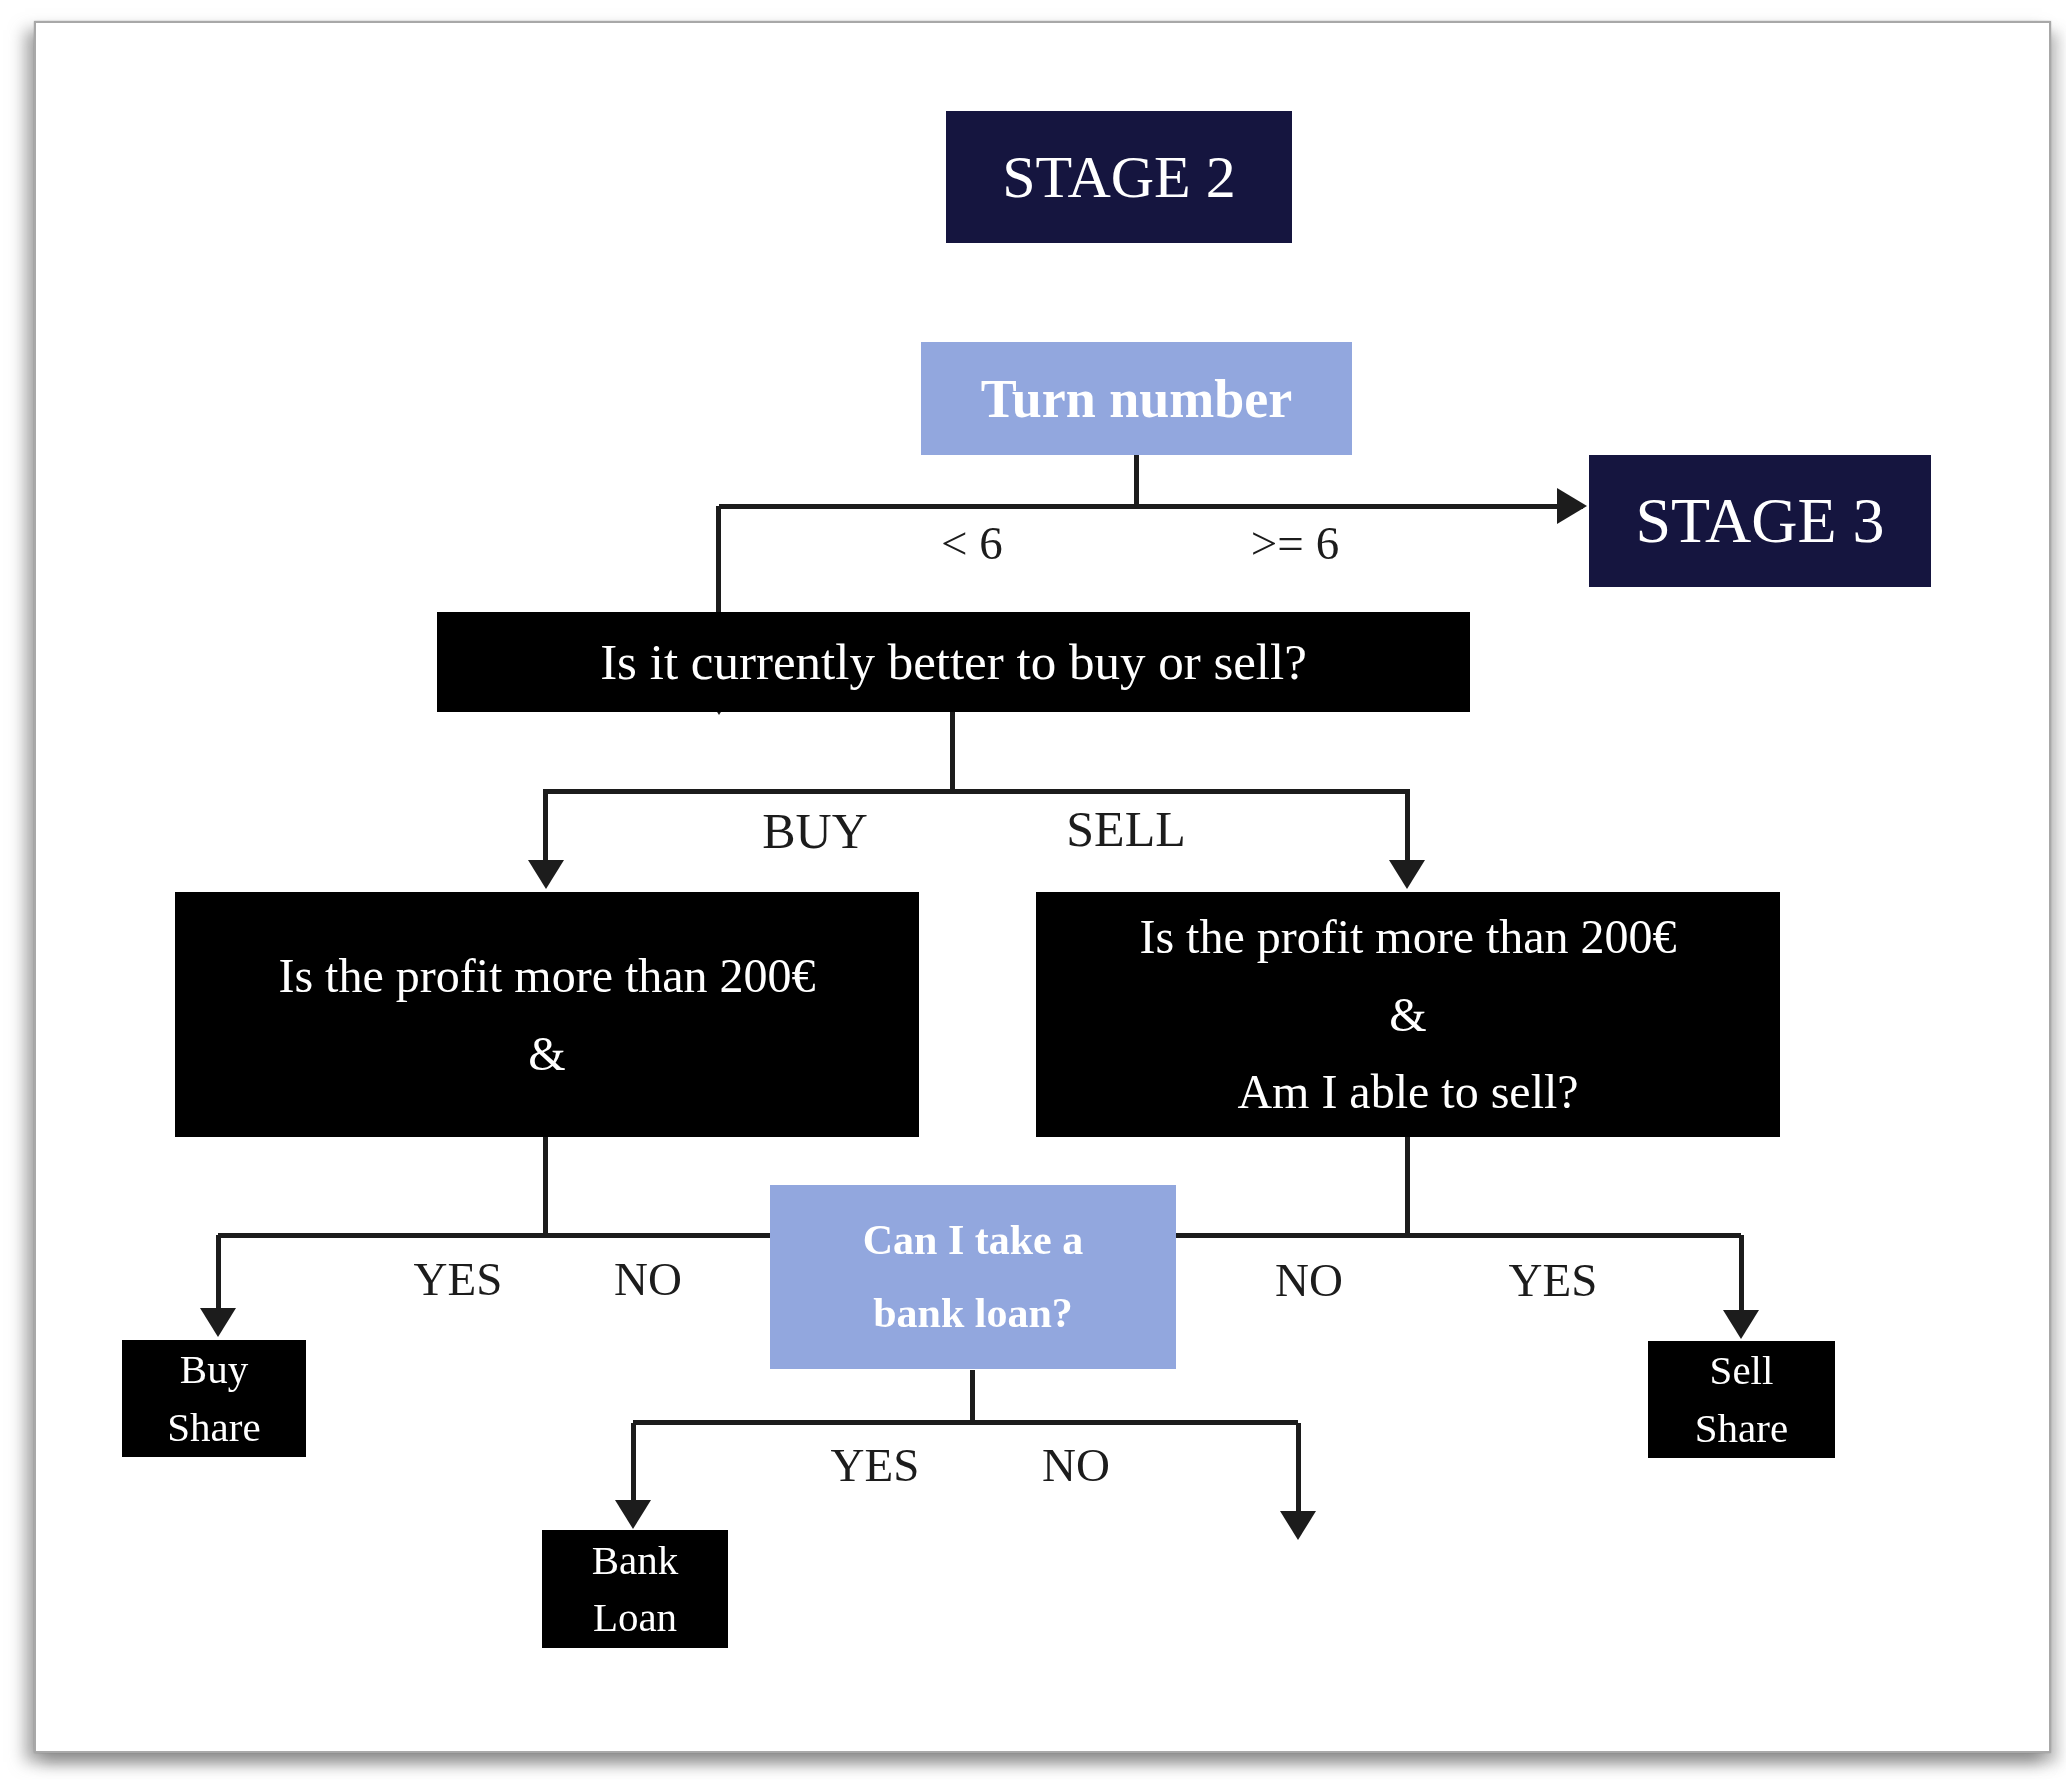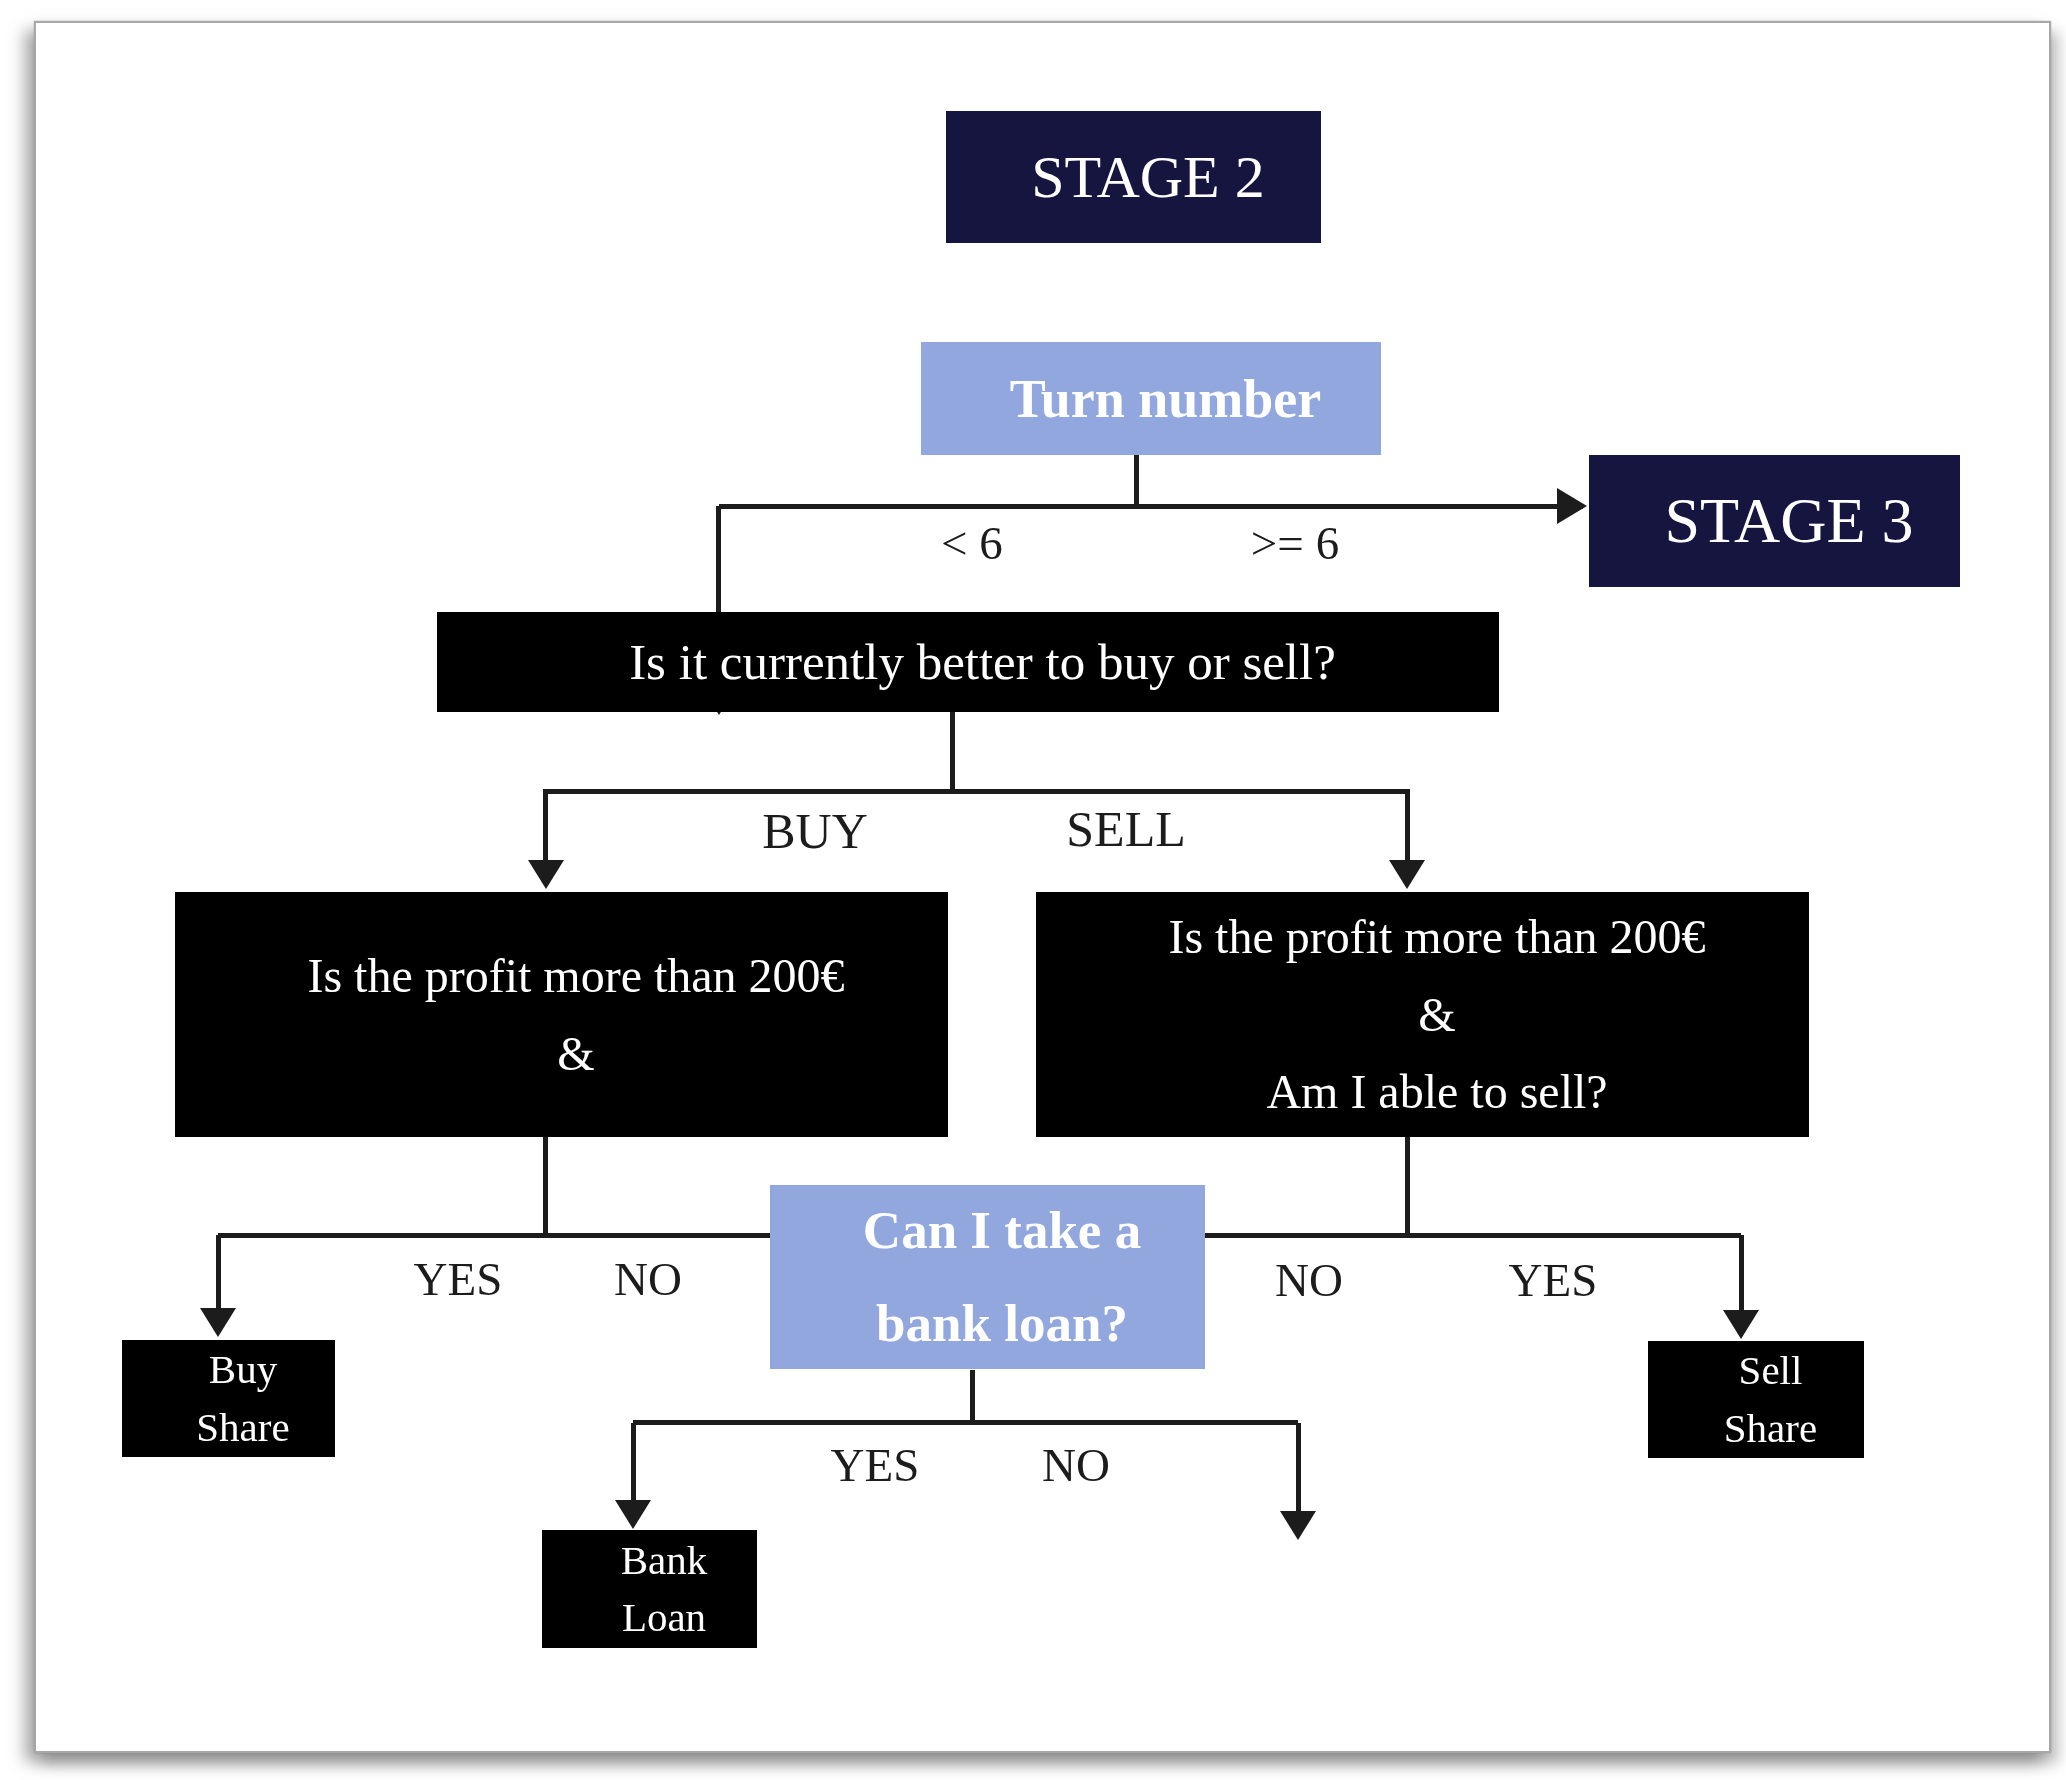--- a/index.html
+++ b/index.html
@@ -18,34 +18,33 @@
     box-shadow:-9px 9px 15px rgba(95,95,95,.55),
                7.5px 10.5px 13.5px rgba(120,120,120,.45),
                0 0 1.5px rgba(0,0,0,.25);
   }
   .node{
     position:absolute;
     display:flex;flex-direction:column;
     align-items:center;justify-content:center;
     text-align:center;
     color:#ffffff;
-    padding-left:29px;
   }
   .navy{background:#15153f;}
   .blue{background:#000000;}
   .peri{background:#92a7de;font-weight:bold;}
   .dark-text{color:#1a1a33;}
 
   #n-stage2   {left:946px;top:111px; width:346px; height:132px;font-size:60px;}
   #n-turn     {left:921px;top:342px; width:431px; height:113px;font-size:54px;}
   #n-stage3   {left:1589px;top:455px; width:342px; height:132px;font-size:64px;}
   #n-q1       {left:437px; top:612px; width:1033px;height:100px;font-size:51px;}
   #n-qbuy     {left:175px; top:892px;width:744px; height:245px;font-size:48px;line-height:1.62;}
   #n-qsell    {left:1036px;top:892px;width:744px; height:245px;font-size:48px;line-height:1.62;}
-  #n-bankq    {left:770px;top:1185px;width:406px; height:184px;font-size:53px;line-height:1.75;}
+  #n-bankq    {left:770px;top:1185px;width:406px; height:184px;font-size:42px;line-height:1.75;}
   #n-buyshare {left:122px; top:1340px;width:184px; height:117px;font-size:41px;line-height:1.4;}
   #n-sellshare{left:1648px;top:1341px;width:187px; height:117px;font-size:41px;line-height:1.4;}
   #n-bankloan {left:542px; top:1530px;width:186px; height:118px;font-size:41px;line-height:1.4;}
   #n-accomplish{left:1022px;top:1542px;width:549px;height:129px;font-size:57px;}
 
   .edge-label{
     position:absolute;
     transform:translate(-50%,-50%);
     color:#1c1c1c;
     font-size:47px;

